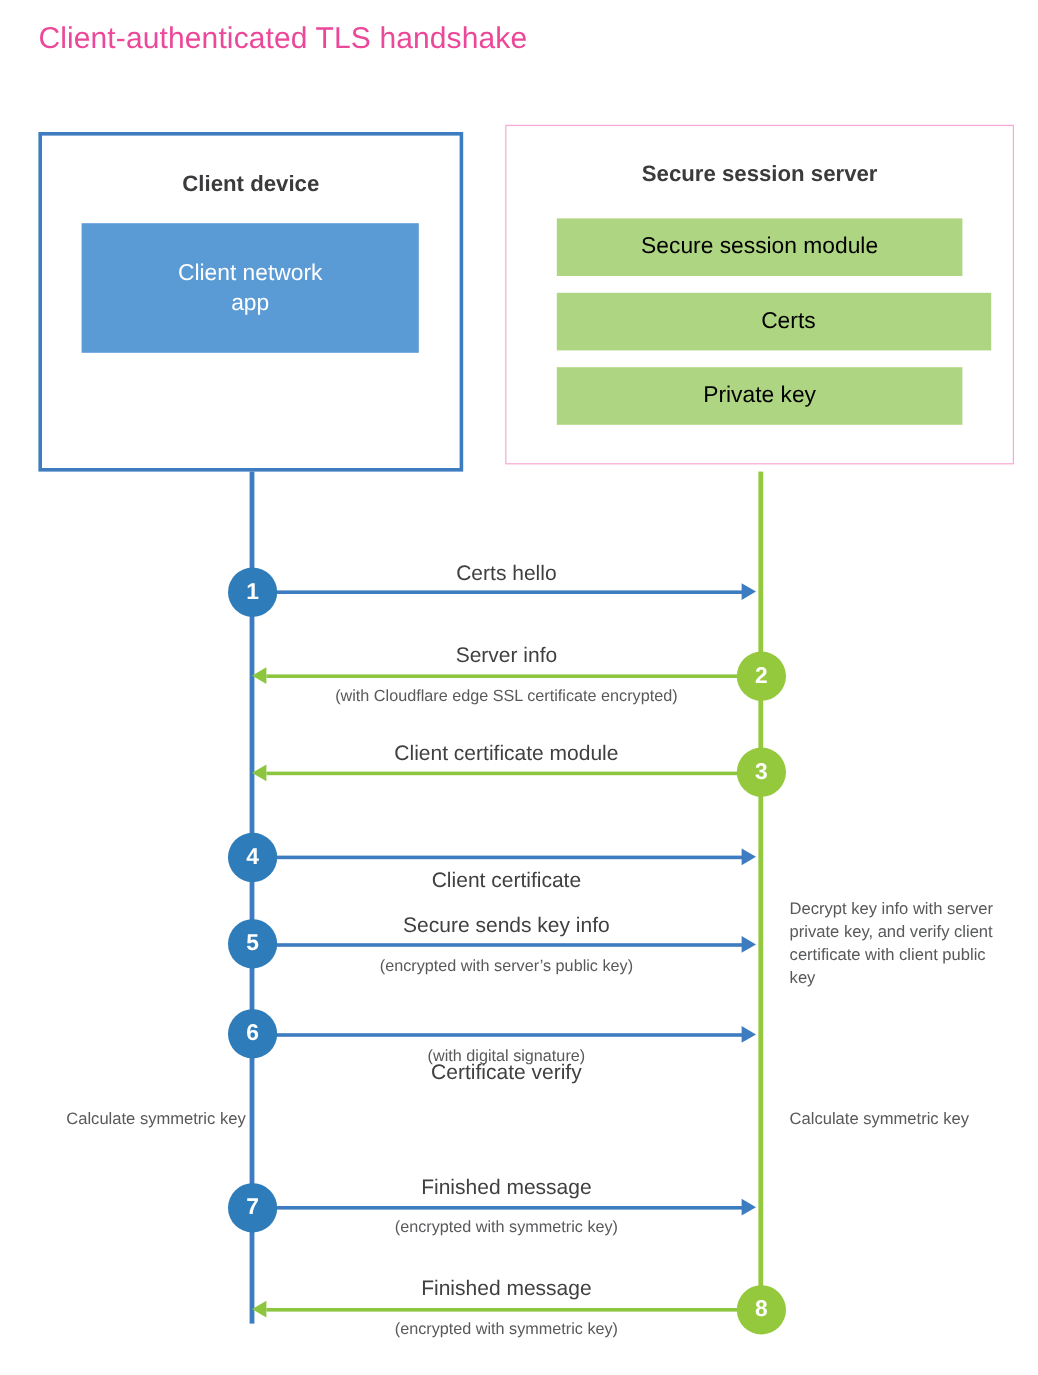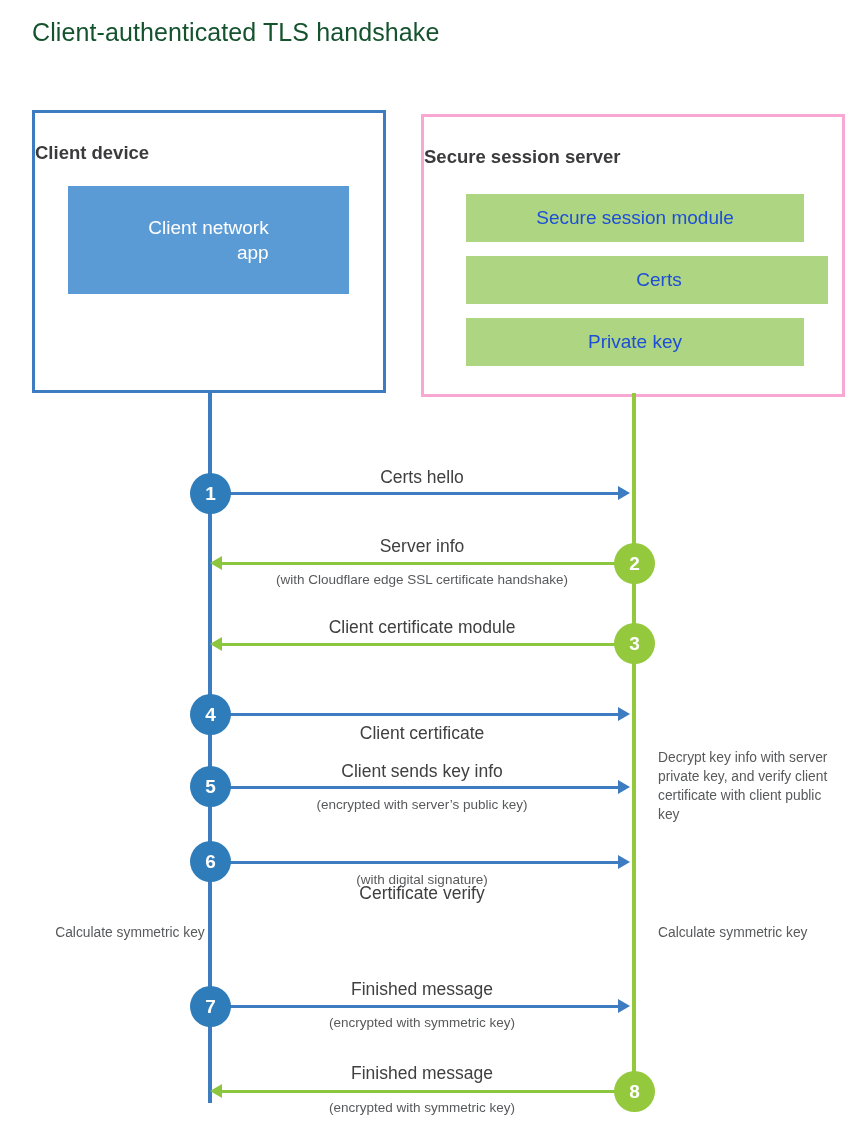--- a/index.html
+++ b/index.html
@@ -14,69 +14,70 @@
     font-family: "Liberation Sans", sans-serif;
     color: #404041;
     overflow: hidden;
   }
   #page-title {
     position: absolute;
     left: 32px;
     top: 18px;
     font-size: 25px;
     font-weight: 400;
-    color: #14532d;
+    color: #ec4899;
     letter-spacing: 0.1px;
     white-space: nowrap;
   }
 
   
   .party-box {
     position: absolute;
     background: #ffffff;
     box-sizing: border-box;
   }
   #client-box {
     left: 32px; top: 110px;
     width: 354px; height: 283px;
     border: 3px solid #3d7cc0;
   }
   #server-box {
-    left: 421px; top: 114px;
+    left: 421px; top: 104px;
     width: 424px; height: 283px;
-    border: 3px solid #f9a8d4;
+    border: 1px solid #f9a8d4;
   }
   .party-title {
     position: absolute;
     left: 0; right: 0;
     top: 29px;
+    text-align: center;
     font-size: 18.5px;
     font-weight: bold;
     color: #3b3b3d;
   }
   #client-app-box {
     position: absolute;
     left: 33px; top: 73px;
     width: 281px; height: 108px;
     background: #5b9bd5;
     color: #ffffff;
     display: flex;
     align-items: center;
     justify-content: center;
-    text-align: right;
+    text-align: center;
     font-size: 19px;
     line-height: 25px;
   }
   .server-item {
     position: absolute;
     left: 42px;
     width: 338px;
     height: 48px;
     background: #aed581;
-    color: #1d4ed8;
+    color: #000000;
     display: flex;
     align-items: center;
     justify-content: center;
     font-size: 19px;
   }
   #server-item-0 { top: 77px; }
   #server-item-1 { top: 139px; padding-left: 24px; }
   #server-item-2 { top: 201px; text-align: right; }
 
   
@@ -179,34 +180,34 @@
 <div class="lifeline" id="lifeline-server"></div>
 
 <div class="msg-label" style="left:210px; top:467px; width:424px;">Certs hello</div>
 <div class="arrow-line arrow-blue" style="left:210px; top:492px; width:410px;"></div>
 <div class="arrow-head head-right" style="left:618px; top:486px;"></div>
 <div class="step-circle circle-blue" style="left:190px; top:473px;">1</div>
 
 <div class="msg-label" style="left:210px; top:536px; width:424px;">Server info</div>
 <div class="arrow-line arrow-green" style="left:222px; top:562px; width:412px;"></div>
 <div class="arrow-head head-left" style="left:210px; top:556px;"></div>
-<div class="msg-sub" style="left:210px; top:572px; width:424px;">(with Cloudflare edge SSL certificate handshake)</div>
+<div class="msg-sub" style="left:210px; top:572px; width:424px;">(with Cloudflare edge SSL certificate encrypted)</div>
 <div class="step-circle circle-green" style="left:614px; top:543px;">2</div>
 
 <div class="msg-label" style="left:210px; top:617px; width:424px;">Client certificate module</div>
 <div class="arrow-line arrow-green" style="left:222px; top:643px; width:412px;"></div>
 <div class="arrow-head head-left" style="left:210px; top:637px;"></div>
 <div class="step-circle circle-green" style="left:614px; top:623px;">3</div>
 
 <div class="msg-label" style="left:210px; top:723px; width:424px;">Client certificate</div>
 <div class="arrow-line arrow-blue" style="left:210px; top:713px; width:410px;"></div>
 <div class="arrow-head head-right" style="left:618px; top:707px;"></div>
 <div class="step-circle circle-blue" style="left:190px; top:694px;">4</div>
 
-<div class="msg-label" style="left:210px; top:761px; width:424px;">Client sends key info</div>
+<div class="msg-label" style="left:210px; top:761px; width:424px;">Secure sends key info</div>
 <div class="arrow-line arrow-blue" style="left:210px; top:786px; width:410px;"></div>
 <div class="arrow-head head-right" style="left:618px; top:780px;"></div>
 <div class="msg-sub" style="left:210px; top:797px; width:424px;">(encrypted with server’s public key)</div>
 <div class="step-circle circle-blue" style="left:190px; top:766px;">5</div>
 
 <div class="msg-label" style="left:210px; top:836px; width:424px;margin-top:47px;">Certificate verify</div>
 <div class="arrow-line arrow-blue" style="left:210px; top:861px; width:410px;"></div>
 <div class="arrow-head head-right" style="left:618px; top:855px;"></div>
 <div class="msg-sub" style="left:210px; top:872px; width:424px;">(with digital signature)</div>
 <div class="step-circle circle-blue" style="left:190px; top:841px;">6</div>

